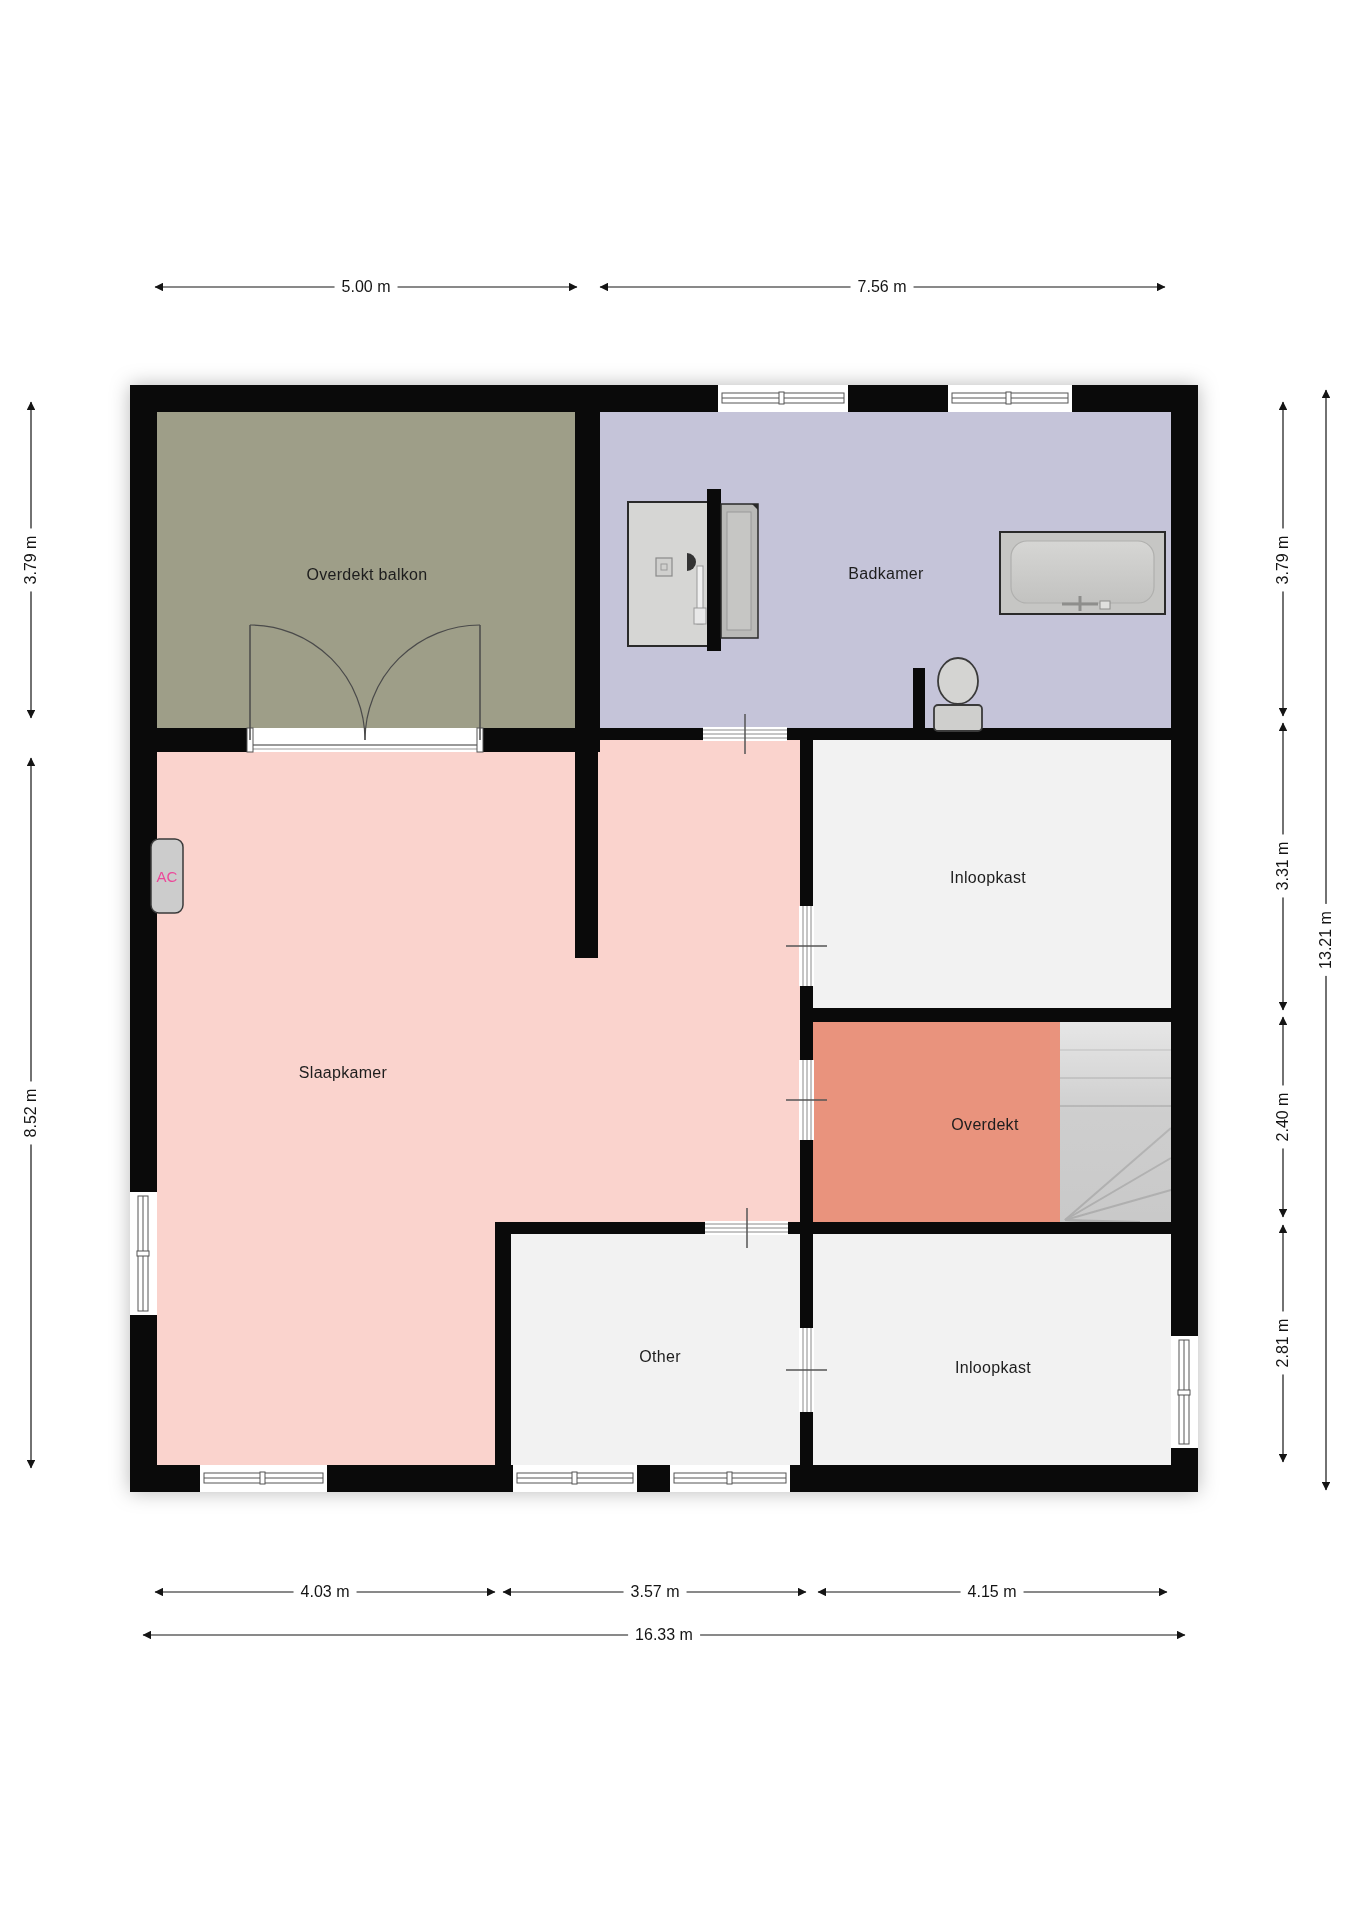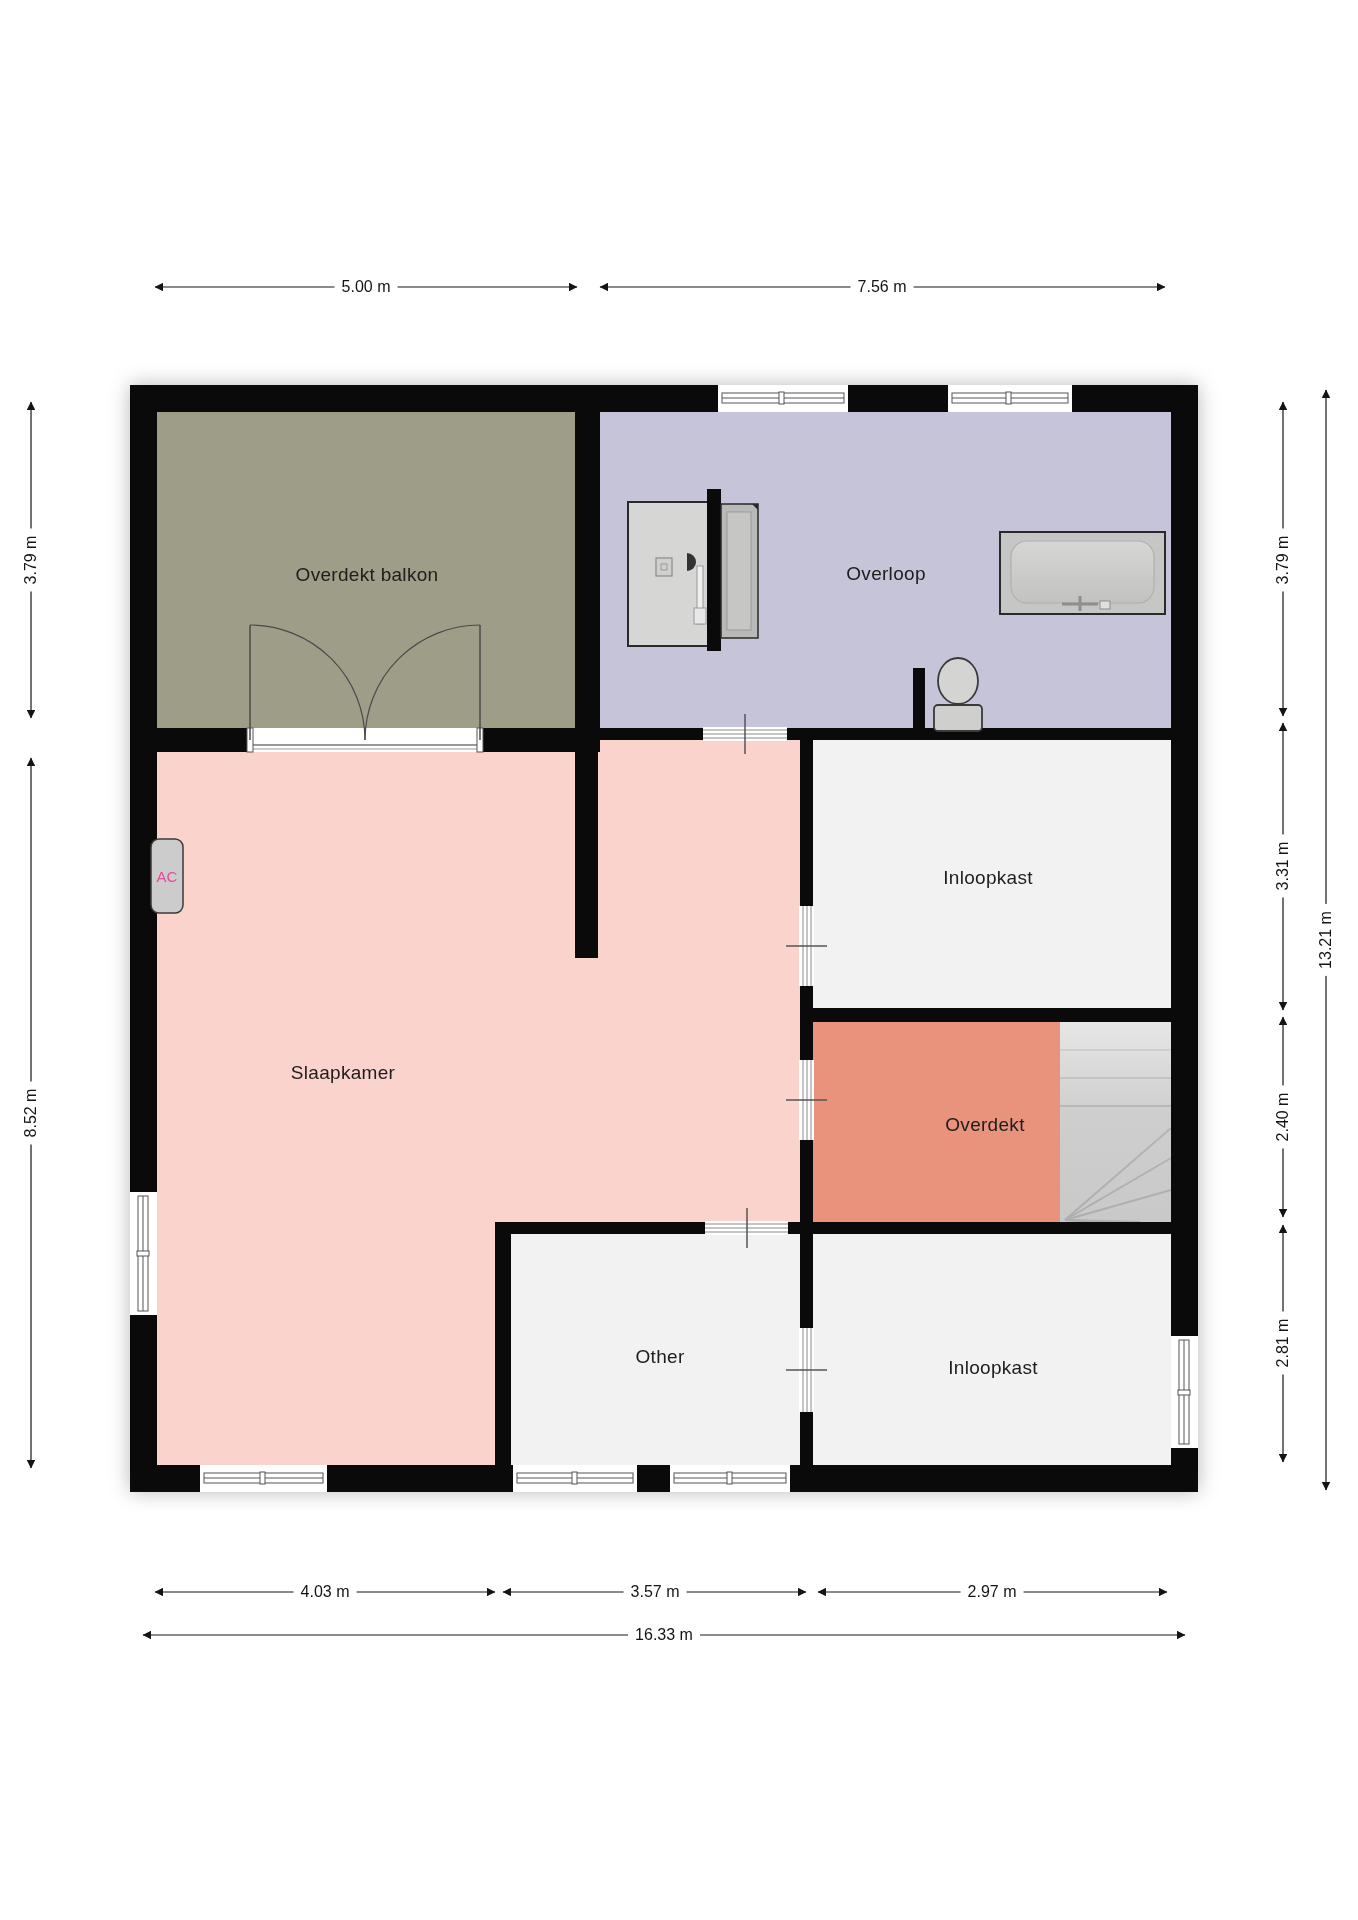--- a/index.html
+++ b/index.html
@@ -7,21 +7,21 @@
     position:relative;
     width:1358px;height:1920px;
     background:#ffffff;
     font-family:"Liberation Sans", sans-serif;
     overflow:hidden;
   }
   #plan-svg{position:absolute;left:0;top:0;}
   .room-label{
     position:absolute;
     transform:translate(-50%,-50%);
-    font-size:19px;
+    font-size:16px;
     color:#1d1d1d;
     white-space:nowrap;
     letter-spacing:0.3px;
   }
   .ac-label{
     position:absolute;
     transform:translate(-50%,-50%);
     font-size:15px;
     color:#ec4899;
     white-space:nowrap;
@@ -257,21 +257,21 @@
       <line x1="1326" y1="390" x2="1326" y2="1490" marker-start="url(#arr)" marker-end="url(#arr)"></line>
 
       <line x1="155" y1="1592" x2="495" y2="1592" marker-start="url(#arr)" marker-end="url(#arr)"></line>
       <line x1="503" y1="1592" x2="806" y2="1592" marker-start="url(#arr)" marker-end="url(#arr)"></line>
       <line x1="818" y1="1592" x2="1167" y2="1592" marker-start="url(#arr)" marker-end="url(#arr)"></line>
       <line x1="143" y1="1635" x2="1185" y2="1635" marker-start="url(#arr)" marker-end="url(#arr)"></line>
     </g>
   </svg>
 
   <div class="room-label" style="left:367px;top:575px;">Overdekt balkon</div>
-  <div class="room-label" style="left:886px;top:574px;">Overloop</div>
+  <div class="room-label" style="left:886px;top:574px;">Badkamer</div>
   <div class="room-label" style="left:343px;top:1073px;">Slaapkamer</div>
   <div class="room-label" style="left:988px;top:878px;">Inloopkast</div>
   <div class="room-label" style="left:985px;top:1125px;">Overdekt</div>
   <div class="room-label" style="left:660px;top:1357px;">Other</div>
   <div class="room-label" style="left:993px;top:1368px;">Inloopkast</div>
   <div class="ac-label" style="left:167px;top:876px;">AC</div>
 
   <div class="dim-label" style="left:366px;top:287px;">5.00 m</div>
   <div class="dim-label" style="left:882px;top:287px;">7.56 m</div>
 
@@ -279,16 +279,16 @@
   <div class="dim-label v" style="left:31px;top:1113px;">8.52 m</div>
 
   <div class="dim-label v" style="left:1283px;top:560px;">3.79 m</div>
   <div class="dim-label v" style="left:1283px;top:866px;">3.31 m</div>
   <div class="dim-label v" style="left:1283px;top:1117px;">2.40 m</div>
   <div class="dim-label v" style="left:1283px;top:1343px;">2.81 m</div>
   <div class="dim-label v" style="left:1326px;top:940px;">13.21 m</div>
 
   <div class="dim-label" style="left:325px;top:1592px;text-align:center;">4.03 m</div>
   <div class="dim-label" style="left:655px;top:1592px;text-align:right;">3.57 m</div>
-  <div class="dim-label" style="left:992px;top:1592px;">2.97 m</div>
+  <div class="dim-label" style="left:992px;top:1592px;">4.15 m</div>
   <div class="dim-label" style="left:664px;top:1635px;">16.33 m</div>
 
 </div>
 
 </body></html>

